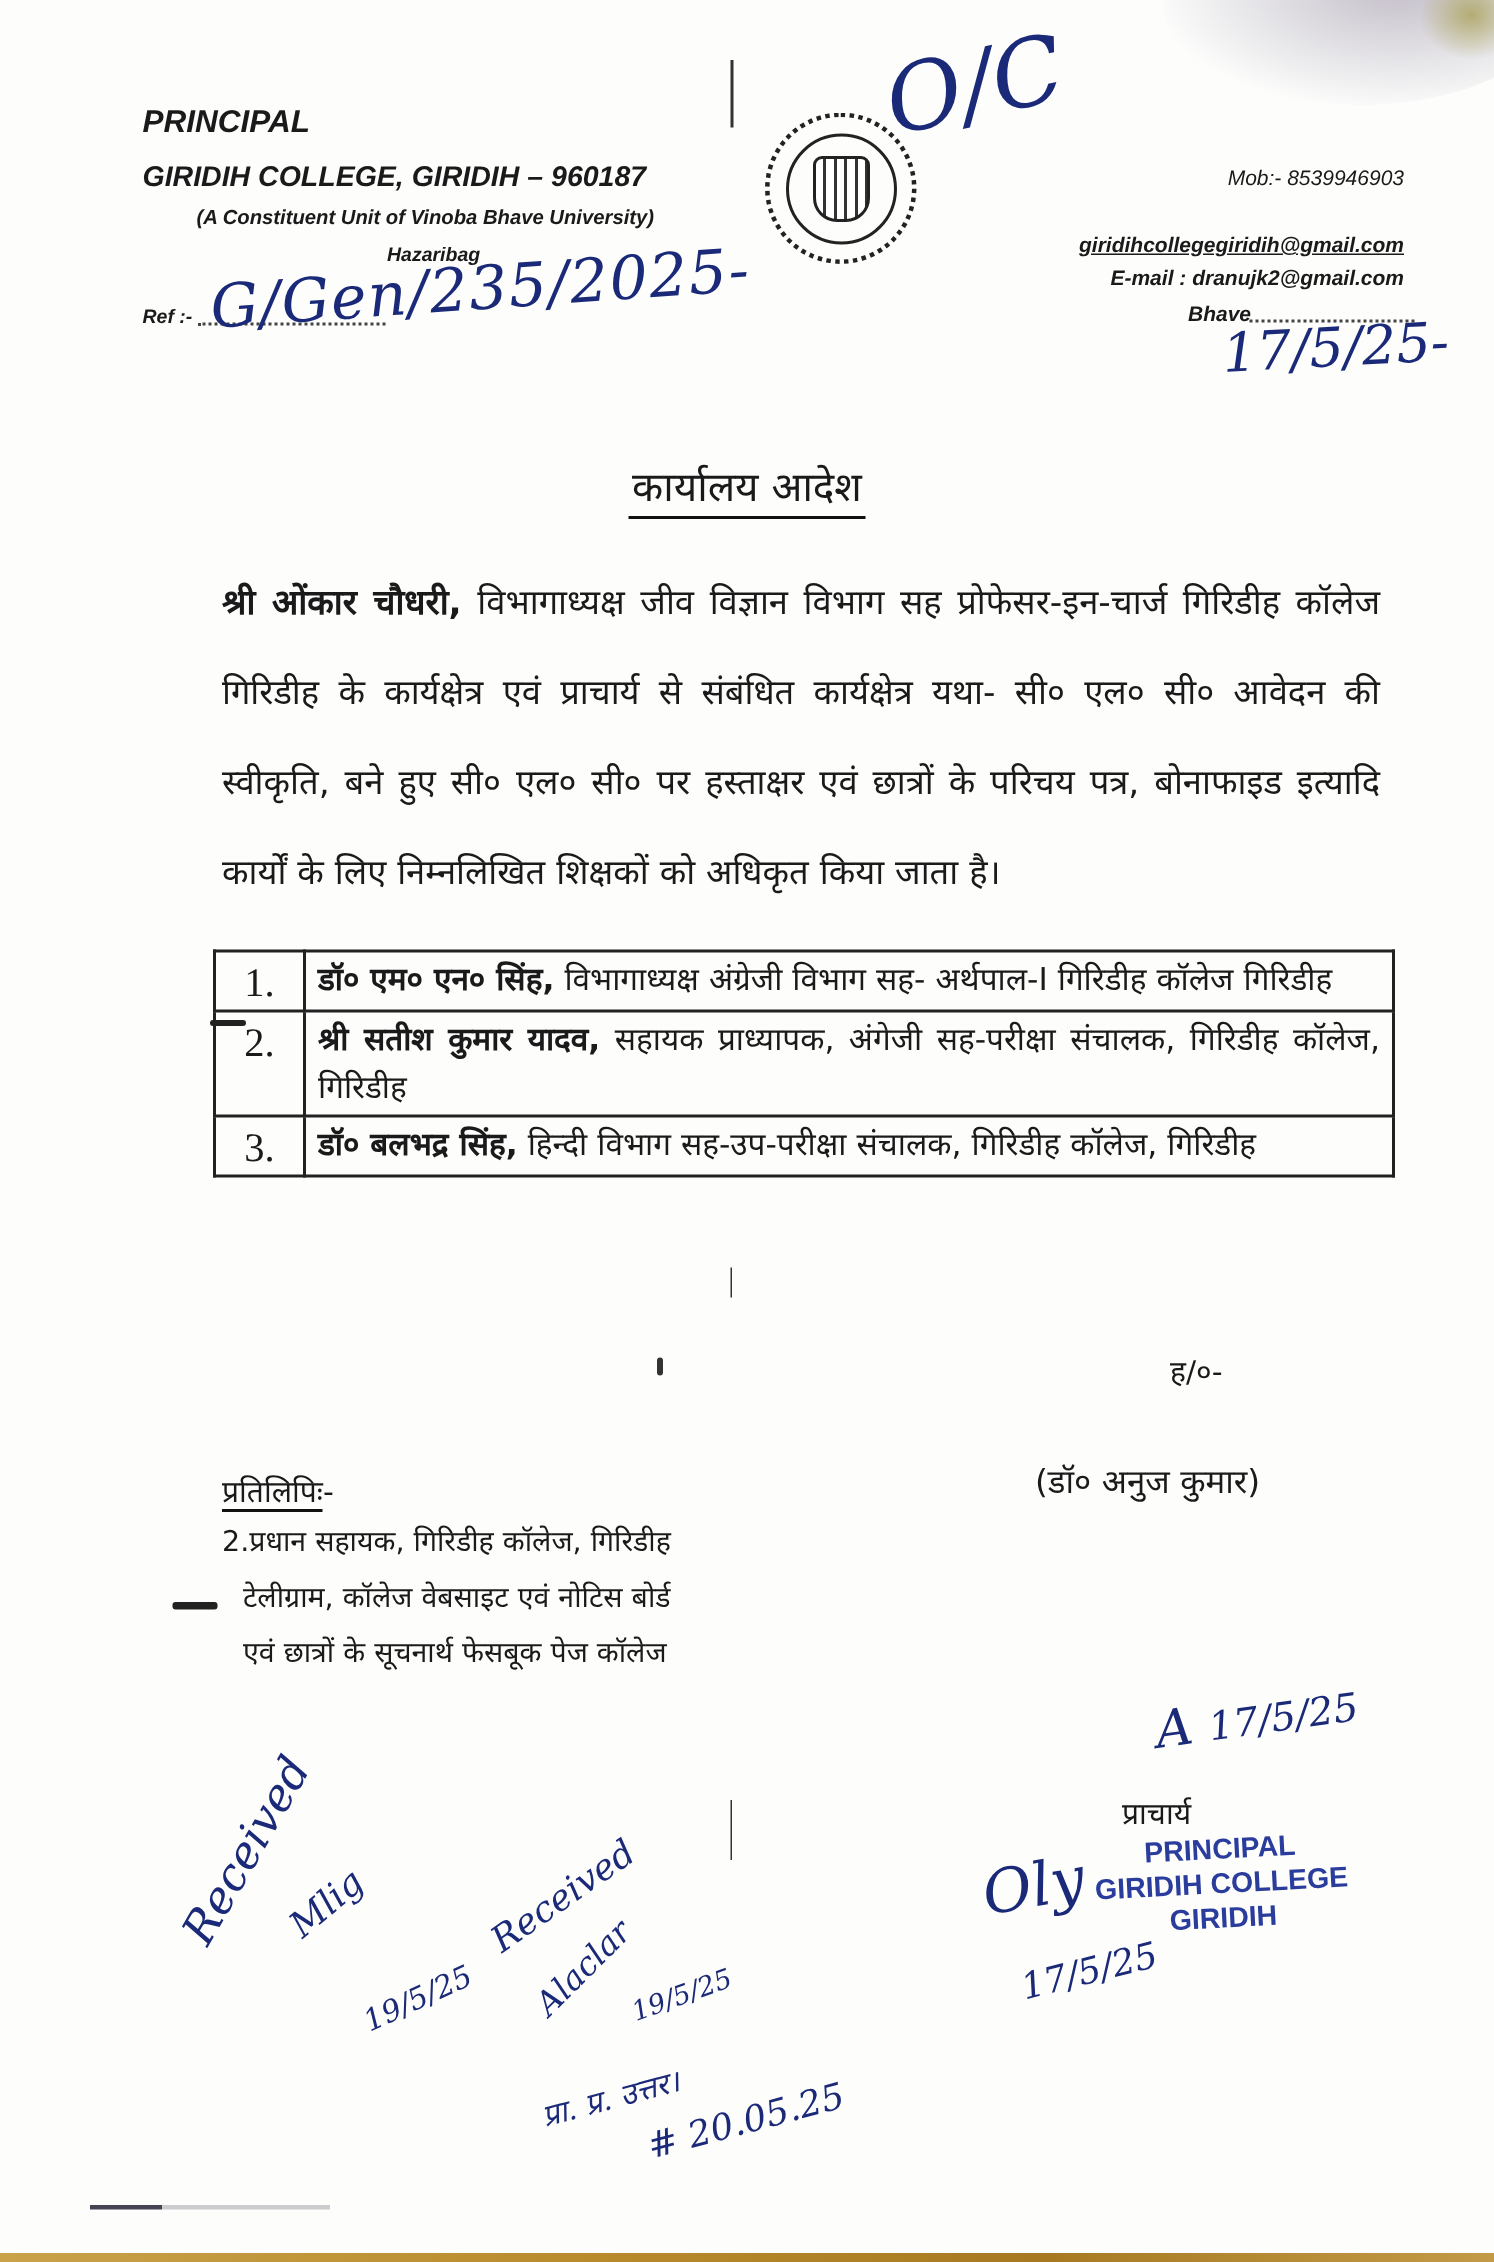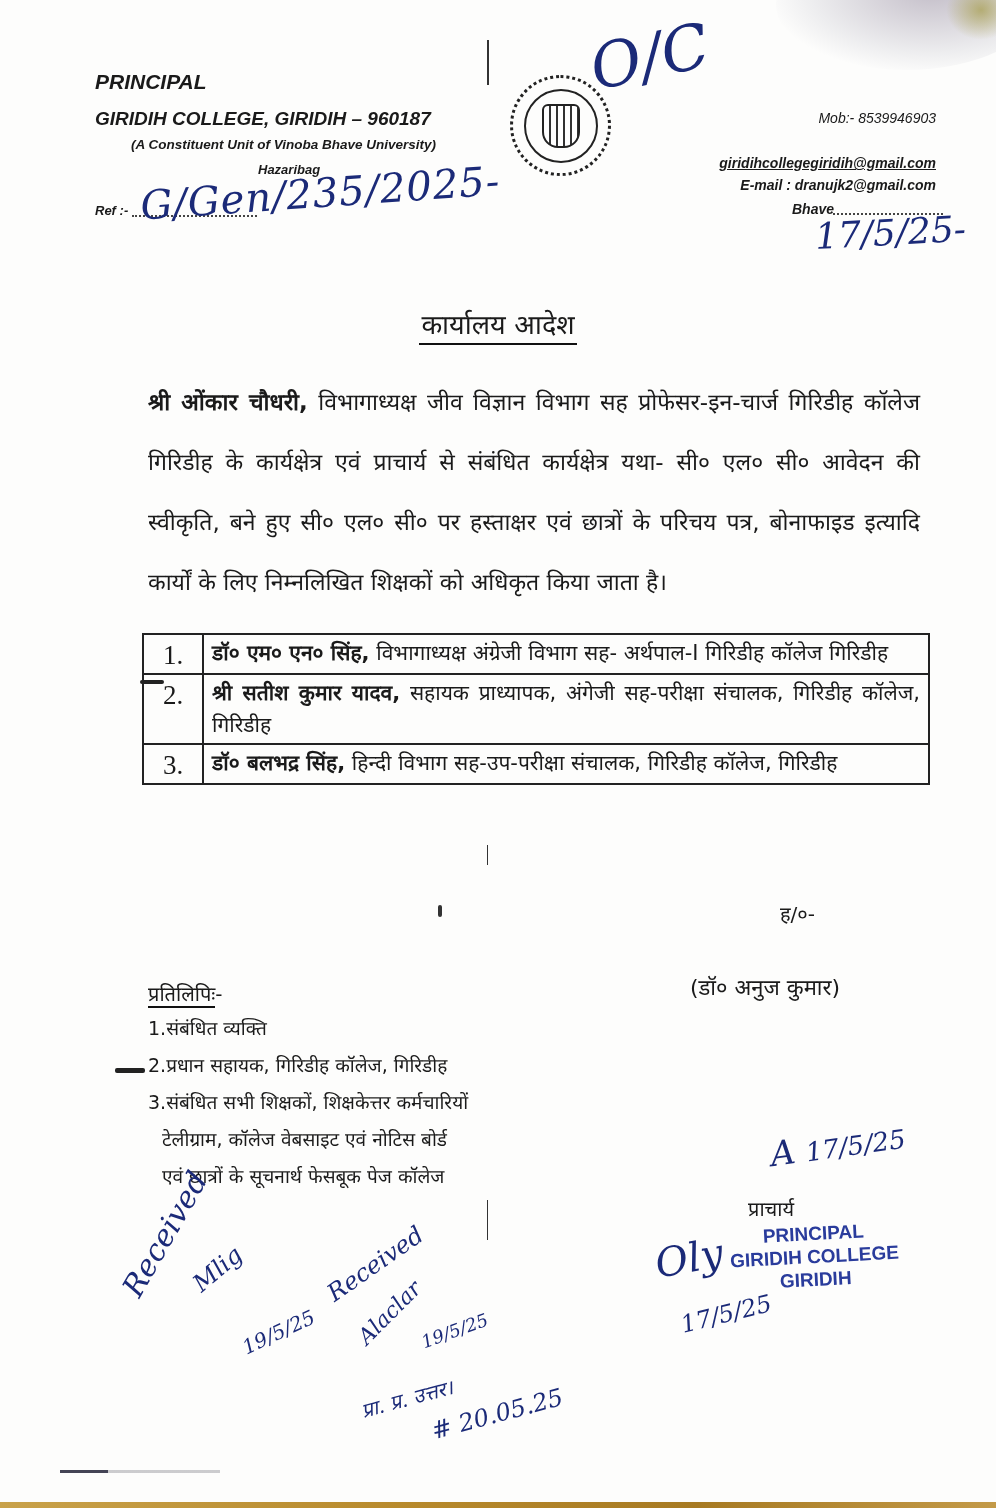--- a/index.html
+++ b/index.html
@@ -151,23 +151,21 @@
     <td class="txt"><b>डॉ० बलभद्र सिंह,</b><span> हिन्दी विभाग सह-उप-परीक्षा संचालक, गिरिडीह कॉलेज, गिरिडीह</span></td>
   </tr>
 </tbody>
   </table>
 
 <div class="abs sig-ho">ह/०-</div>
 <div class="abs sig-name">(डॉ० अनुज कुमार)</div>
 
 <div class="abs cc-label"><span class="u">प्रतिलिपिः</span><span>-</span></div>
 <div class="abs cc-list">
-  <div class="item">1.संबंधित व्यक्ति</div>
   <div class="item">2.प्रधान सहायक, गिरिडीह कॉलेज, गिरिडीह</div>
-  <div class="item">3.संबंधित सभी शिक्षकों, शिक्षकेत्तर कर्मचारियों</div>
   <div class="cont">टेलीग्राम, कॉलेज वेबसाइट एवं नोटिस बोर्ड</div>
   <div class="cont">एवं छात्रों के सूचनार्थ फेसबूक पेज कॉलेज</div>
 </div>
 
 <div class="abs hand ak-hand"><span>A</span> <span style="font-size:26px">17/5/25</span></div>
 <div class="abs pracharya">प्राचार्य</div>
 <div class="abs stamp">
   <div>PRINCIPAL</div>
   <div>GIRIDIH COLLEGE</div>
   <div>GIRIDIH</div>

